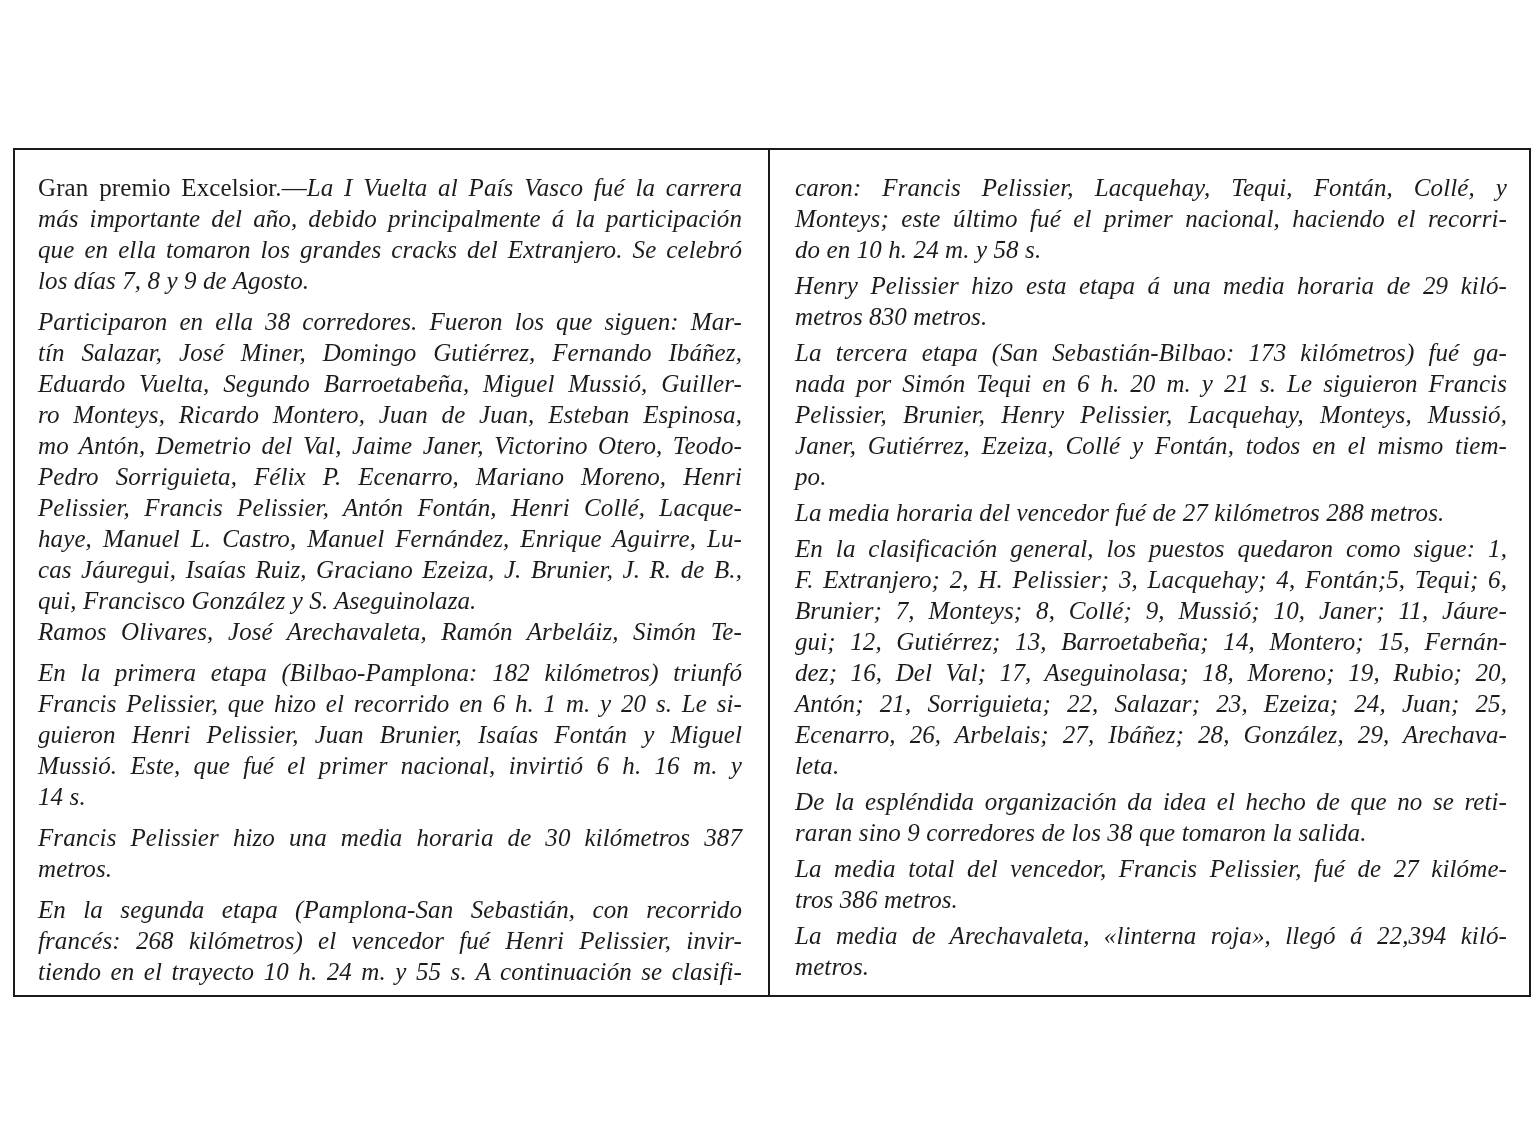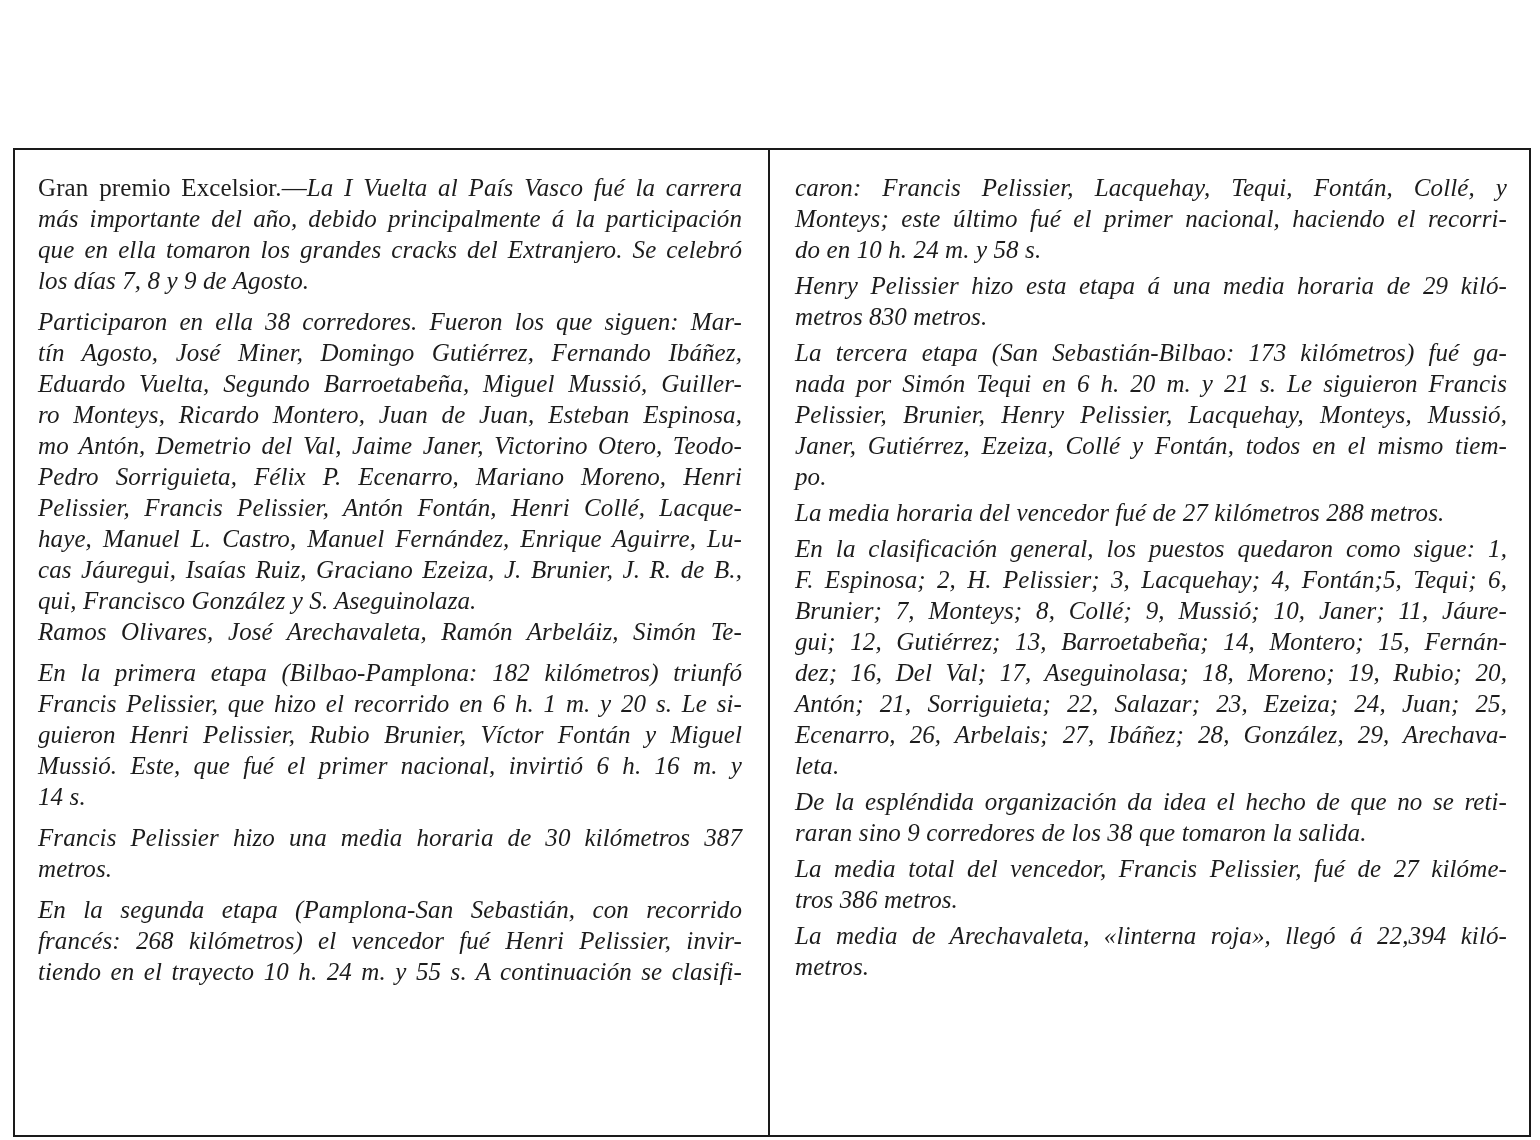--- a/index.html
+++ b/index.html
@@ -19,21 +19,21 @@
   .screen {
     position: absolute;
     inset: 0;
     background: var(--bg);
   }
   .frame {
     position: absolute;
     left: 13px;
     top: 148px;
     width: 1518px;
-    height: 989px;
+    height: 849px;
     border: 2px solid var(--frame);
     background: var(--bg);
   }
   .divider {
     position: absolute;
     left: 753px;
     top: 0;
     bottom: 0;
     width: 2px;
     background: var(--frame);
@@ -67,35 +67,35 @@
   <div class="frame">
     <div class="column col-left">
         <div class="para">
           <div class="line"><span class="lead">Gran premio Excelsior.—</span>La I Vuelta al País Vasco fué la carrera</div>
           <div class="line">más importante del año, debido principalmente á la participación</div>
           <div class="line">que en ella tomaron los grandes cracks del Extranjero. Se celebró</div>
           <div class="line last">los días 7, 8 y 9 de Agosto.</div>
         </div>
         <div class="para">
           <div class="line">Participaron en ella 38 corredores. Fueron los que siguen: Mar-</div>
-          <div class="line">tín Agosto, José Miner, Domingo Gutiérrez, Fernando Ibáñez,</div>
+          <div class="line">tín Salazar, José Miner, Domingo Gutiérrez, Fernando Ibáñez,</div>
           <div class="line">Eduardo Vuelta, Segundo Barroetabeña, Miguel Mussió, Guiller-</div>
           <div class="line">ro Monteys, Ricardo Montero, Juan de Juan, Esteban Espinosa,</div>
           <div class="line">mo Antón, Demetrio del Val, Jaime Janer, Victorino Otero, Teodo-</div>
           <div class="line">Pedro Sorriguieta, Félix P. Ecenarro, Mariano Moreno, Henri</div>
           <div class="line">Pelissier, Francis Pelissier, Antón Fontán, Henri Collé, Lacque-</div>
           <div class="line">haye, Manuel L. Castro, Manuel Fernández, Enrique Aguirre, Lu-</div>
           <div class="line">cas Jáuregui, Isaías Ruiz, Graciano Ezeiza, J. Brunier, J. R. de B.,</div>
           <div class="line last">qui, Francisco González y S. Aseguinolaza.</div>
           <div class="line">Ramos Olivares, José Arechavaleta, Ramón Arbeláiz, Simón Te-</div>
         </div>
         <div class="para">
           <div class="line">En la primera etapa (Bilbao-Pamplona: 182 kilómetros) triunfó</div>
           <div class="line">Francis Pelissier, que hizo el recorrido en 6 h. 1 m. y 20 s. Le si-</div>
-          <div class="line">guieron Henri Pelissier, Rubio Brunier, Víctor Fontán y Miguel</div>
+          <div class="line">guieron Henri Pelissier, Juan Brunier, Isaías Fontán y Miguel</div>
           <div class="line">Mussió. Este, que fué el primer nacional, invirtió 6 h. 16 m. y</div>
           <div class="line last">14 s.</div>
         </div>
         <div class="para">
           <div class="line">Francis Pelissier hizo una media horaria de 30 kilómetros 387</div>
           <div class="line last">metros.</div>
         </div>
         <div class="para">
           <div class="line">En la segunda etapa (Pamplona-San Sebastián, con recorrido</div>
           <div class="line">francés: 268 kilómetros) el vencedor fué Henri Pelissier, invir-</div>
@@ -118,21 +118,21 @@
           <div class="line">nada por Simón Tequi en 6 h. 20 m. y 21 s. Le siguieron Francis</div>
           <div class="line">Pelissier, Brunier, Henry Pelissier, Lacquehay, Monteys, Mussió,</div>
           <div class="line">Janer, Gutiérrez, Ezeiza, Collé y Fontán, todos en el mismo tiem-</div>
           <div class="line last">po.</div>
         </div>
         <div class="para">
           <div class="line last">La media horaria del vencedor fué de 27 kilómetros 288 metros.</div>
         </div>
         <div class="para">
           <div class="line">En la clasificación general, los puestos quedaron como sigue: 1,</div>
-          <div class="line">F. Espinosa; 2, H. Pelissier; 3, Lacquehay; 4, Fontán;5, Tequi; 6,</div>
+          <div class="line">F. Extranjero; 2, H. Pelissier; 3, Lacquehay; 4, Fontán;5, Tequi; 6,</div>
           <div class="line">Brunier; 7, Monteys; 8, Collé; 9, Mussió; 10, Janer; 11, Jáure-</div>
           <div class="line">gui; 12, Gutiérrez; 13, Barroetabeña; 14, Montero; 15, Fernán-</div>
           <div class="line">dez; 16, Del Val; 17, Aseguinolasa; 18, Moreno; 19, Rubio; 20,</div>
           <div class="line">Antón; 21, Sorriguieta; 22, Salazar; 23, Ezeiza; 24, Juan; 25,</div>
           <div class="line">Ecenarro, 26, Arbelais; 27, Ibáñez; 28, González, 29, Arechava-</div>
           <div class="line last">leta.</div>
         </div>
         <div class="para">
           <div class="line">De la espléndida organización da idea el hecho de que no se reti-</div>
           <div class="line last">raran sino 9 corredores de los 38 que tomaron la salida.</div>

